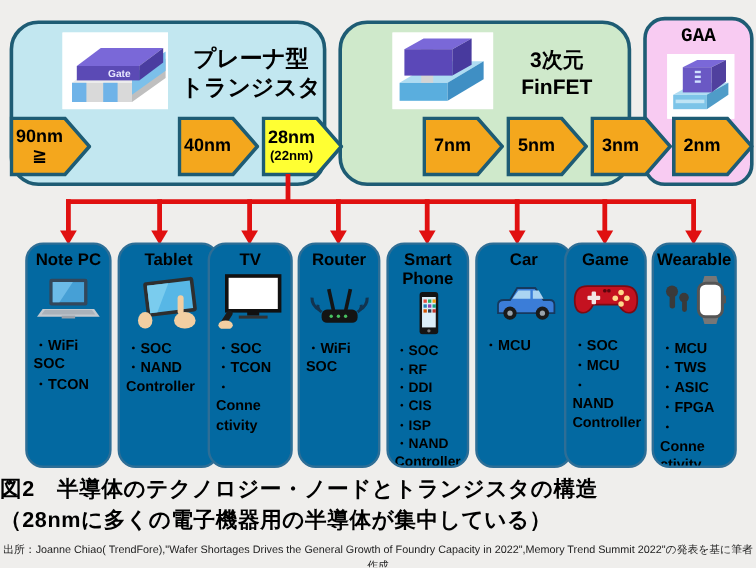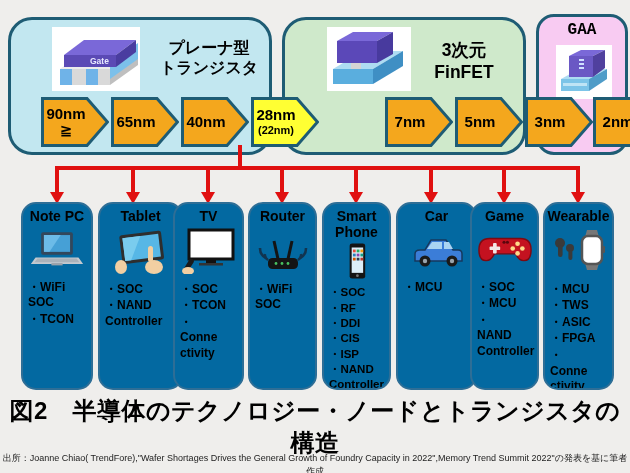--- a/index.html
+++ b/index.html
@@ -6,30 +6,30 @@
   .canvas{position:relative;width:630px;height:473px;background:#efeeec;
     font-family:"Liberation Sans","DejaVu Sans",sans-serif;overflow:hidden;}
 
   
   .section{position:absolute;border:3px solid #1E5C74;border-radius:24px;box-sizing:border-box;}
   .sec-planar{left:8px;top:17px;width:264px;height:138px;background:#C2E7F0;}
   .sec-finfet{left:282px;top:17px;width:244px;height:138px;background:#CFE9CB;}
   .sec-gaa{left:536px;top:14px;width:92px;height:141px;background:#F8CBF2;border-radius:18px;}
   .sec-title{position:absolute;font-weight:bold;color:#000;text-align:center;
     white-space:pre-line;line-height:1.25;}
-  .planar-title{left:148px;top:38px;width:122px;font-size:16px;}
+  .planar-title{left:148px;top:38px;width:122px;font-size:19px;}
   .finfet-title{left:415px;top:40px;width:98px;font-size:17.5px;}
   .gaa-title{left:538px;top:20px;width:88px;font-size:16px;font-family:Liberation Mono, monospace;}
   .trans-img{position:absolute;background:#fff;}
   .img-planar{left:52px;top:27px;}
   .img-finfet{left:327px;top:27px;}
   .img-gaa{left:556px;top:45px;}
 
   
-  .node{position:absolute;top:97px;width:68px;height:50px;margin-left:33px;}
+  .node{position:absolute;top:97px;width:68px;height:50px;}
   .node svg{position:absolute;left:0;top:0;}
   .node-label{position:absolute;left:0;top:0;width:50px;height:50px;display:flex;
     flex-direction:column;align-items:center;justify-content:center;font-weight:bold;
     font-size:15px;line-height:1.08;white-space:pre-line;text-align:center;color:#000;}
   .node-label .sub{font-size:11px;line-height:1.2;}
   .node-sm .node-label{font-size:13.5px;}
   .n0{left:8px}.n1{left:78px}.n2{left:148px}.n3{left:218px}.n4{left:285px}
   .n5{left:352px}.n6{left:422px}.n7{left:492px}.n8{left:560px}
 
   
@@ -46,22 +46,22 @@
     line-height:1.12;white-space:pre-line;color:#000;}
   .dev-icon{margin-top:3px;flex:0 0 auto;}
   .chips{align-self:stretch;padding-left:5px;padding-right:14px;margin-top:4px;
     font-weight:bold;font-size:12px;color:#000;}
   .chip{white-space:pre-line;line-height:1.3;margin-bottom:1px;}
   .d4 .dev-icon svg{height:36px;}
   .d4 .chips{margin-top:2px;font-size:11.5px;}
   .d4 .chip{line-height:1.25;}
 
   
-  .caption{position:absolute;left:0;width:100%;text-align:center;font-weight:bold;
-    color:#000;font-size:24px;letter-spacing:0.5px;}
+  .caption{position:absolute;left:0;width:100%;font-weight:bold;
+    color:#000;font-size:18px;letter-spacing:0.5px;}
   .cap1{top:395px;}
   .cap2{top:421px;}
   .source{position:absolute;top:452px;left:0;width:100%;text-align:center;
     font-size:9px;color:#222;}
 </style>
 </head>
 <body>
 
 <div class="canvas">
 
@@ -114,26 +114,20 @@
   <div class="sec-title finfet-title">3次元
 FinFET</div>
   <div class="sec-title gaa-title">GAA</div>
 
   <div class="node n0">
     <svg width="68" height="50" viewBox="0 0 68 50">
       <polygon points="1.5,1.5 46,1.5 66.5,25 46,48.5 1.5,48.5" fill="#F4A71D" stroke="#1E5C74" stroke-width="3"></polygon>
       </svg>
     <div class="node-label">90nm
 ≧</div>
-  </div>
-  <div class="node n1">
-    <svg width="68" height="50" viewBox="0 0 68 50">
-      <polygon points="1.5,1.5 46,1.5 66.5,25 46,48.5 1.5,48.5" fill="#F4A71D" stroke="#1E5C74" stroke-width="3"></polygon>
-      </svg>
-    <div class="node-label">65nm</div>
   </div>
   <div class="node n2">
     <svg width="68" height="50" viewBox="0 0 68 50">
       <polygon points="1.5,1.5 46,1.5 66.5,25 46,48.5 1.5,48.5" fill="#F4A71D" stroke="#1E5C74" stroke-width="3"></polygon>
       </svg>
     <div class="node-label">40nm</div>
   </div>
   <div class="node n3">
     <svg width="68" height="50" viewBox="0 0 68 50">
       <polygon points="1.5,1.5 46,1.5 66.5,25 46,48.5 1.5,48.5" fill="#FFFF33" stroke="#1E5C74" stroke-width="3"></polygon>
@@ -361,15 +355,16 @@
         <div class="chip">・MCU</div>
         <div class="chip">・TWS</div>
         <div class="chip">・ASIC</div>
         <div class="chip">・FPGA</div>
         <div class="chip">・Conne
 ctivity</div>
       </div>
   </div>
 
   <div class="caption cap1">図2　半導体のテクノロジー・ノードとトランジスタの構造</div>
+  <div class="caption cap2">（28nmに多くの電子機器用の半導体が集中している）</div>
   <div class="source">出所：Joanne Chiao( TrendFore),"Wafer Shortages Drives the General Growth of Foundry Capacity in 2022",Memory Trend Summit 2022"の発表を基に筆者作成</div>
 
 </div>
 
 </body></html>

